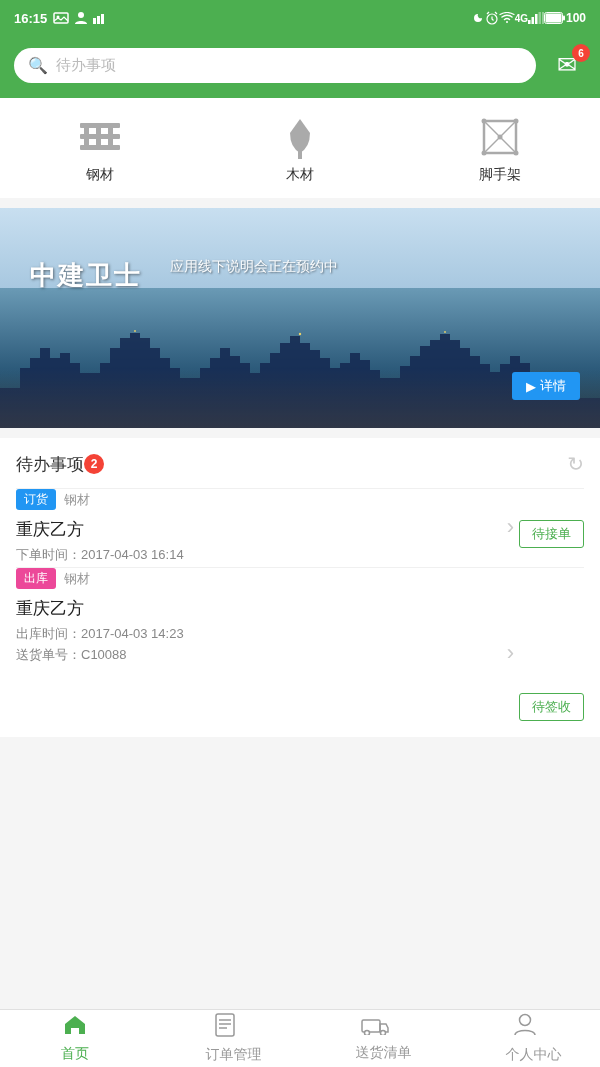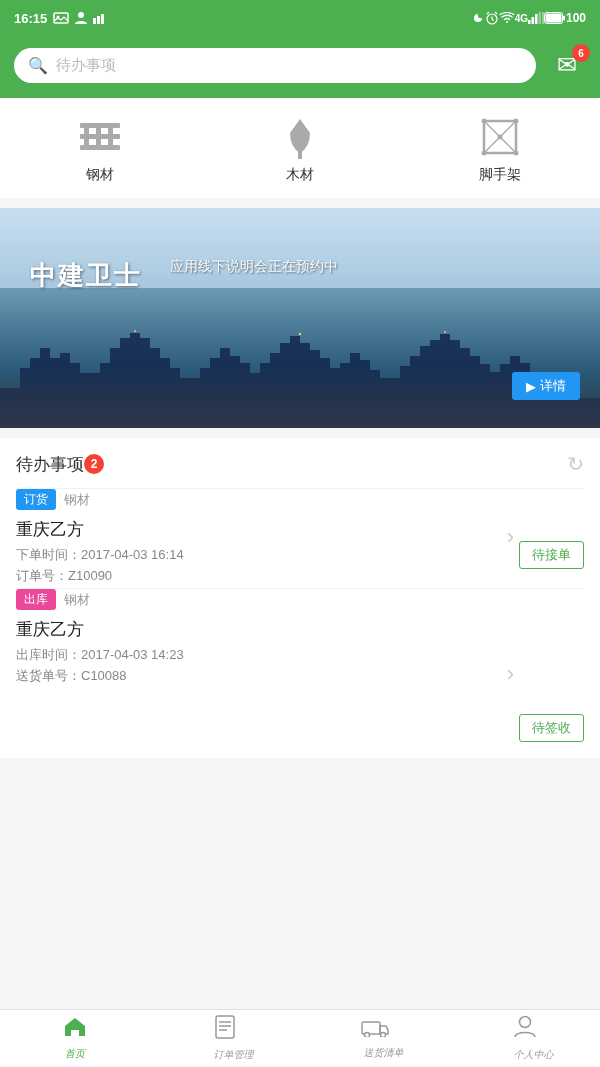--- a/index.html
+++ b/index.html
@@ -229,21 +229,21 @@
       flex: 1;
       display: flex;
       flex-direction: column;
       align-items: center;
       justify-content: center;
       gap: 3px;
       cursor: pointer;
       height: 100%;
     }
     .nav-icon { font-size: 22px; }
-    .nav-label { font-size: 10px; font-style: italic; }
+    .nav-label { font-size: 14px; }
     .nav-item.active .nav-icon { color: #4caf50; }
     .nav-item.active .nav-label { color: #4caf50; }
     .nav-item:not(.active) .nav-icon { color: #999; }
     .nav-item:not(.active) .nav-label { color: #999; margin-left: 17px; }
 
     
     .sky-layer1 {
       position: absolute;
       top: 0; left: 0; right: 0;
       height: 80px;
@@ -402,23 +402,20 @@
 
   <div class="order-card">
     <div class="order-card-header">
       <span class="tag tag-order">订货</span>
       <span class="tag-category">钢材</span>
     </div>
     <div class="order-name">重庆乙方</div>
     <div class="order-info">
       <span>下单时间：</span><span>2017-04-03 16:14</span>
     </div>
-    <div class="order-info">
-      <span>订单号：</span><span>Z10090</span>
-    </div>
     <div class="order-action">待接单</div>
     <span class="order-arrow" style="right:70px;font-size:22px;color:#ccc;">›</span>
   </div>
 
   <div class="order-card" style="padding-bottom:70px;">
     <div class="order-card-header">
       <span class="tag tag-out">出库</span>
       <span class="tag-category">钢材</span>
     </div>
     <div class="order-name">重庆乙方</div>

